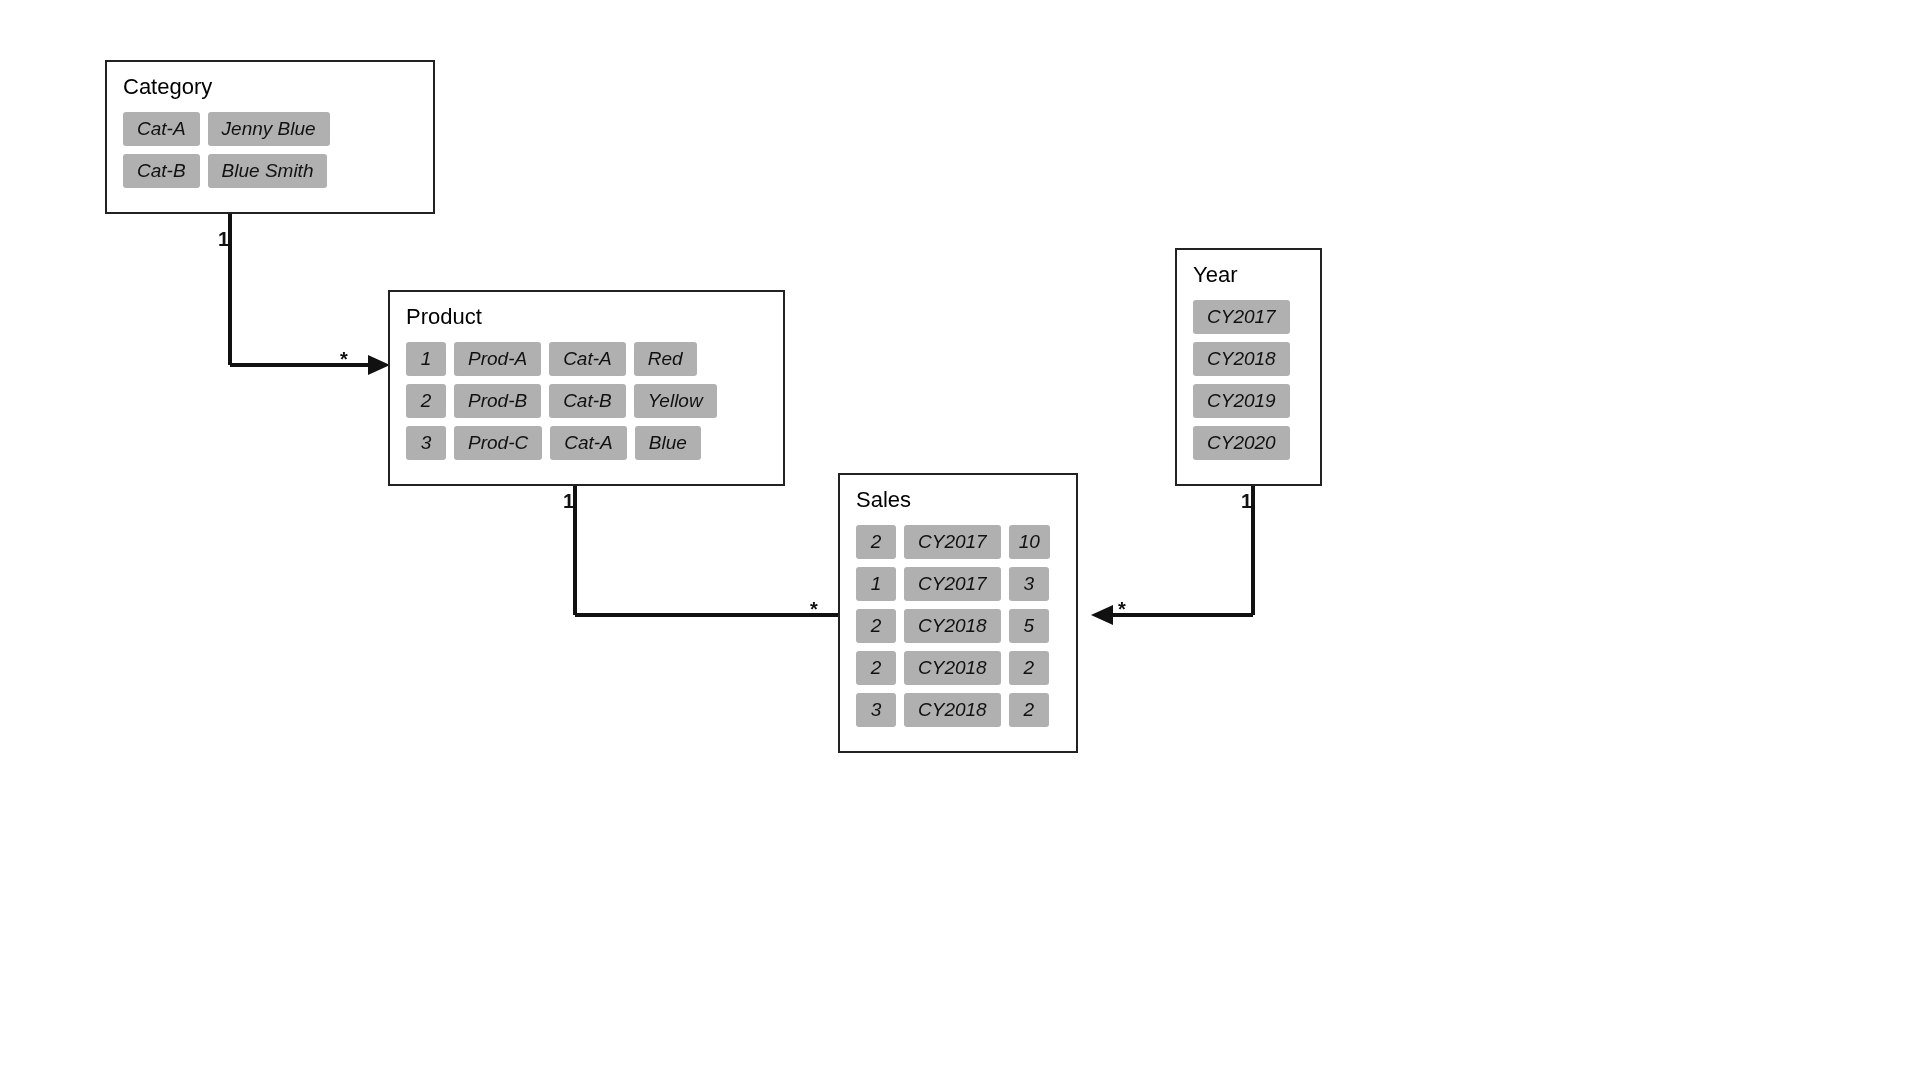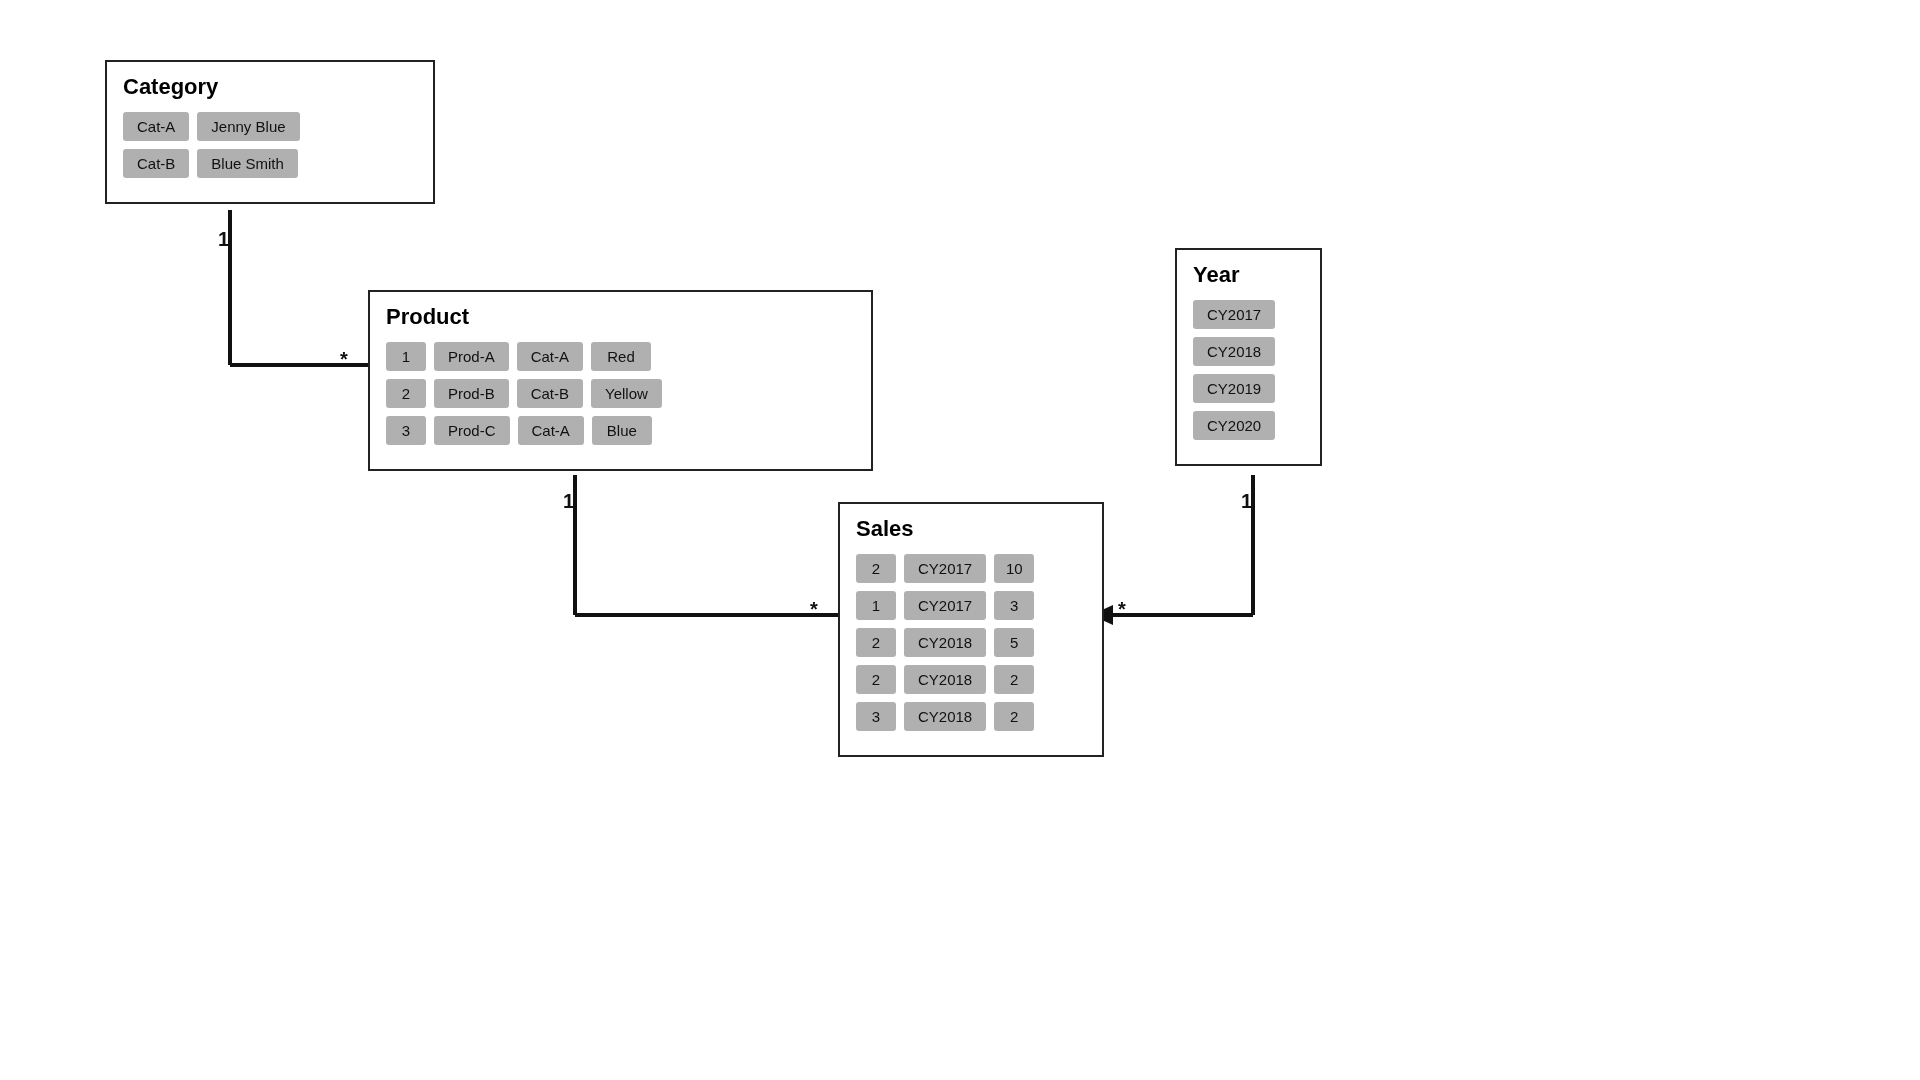--- a/index.html
+++ b/index.html
@@ -21,39 +21,40 @@
     
     .db-table {
       position: absolute;
       border: 2.5px solid #222;
       background: #fff;
       padding: 12px 16px 16px 16px;
     }
 
     .db-table .table-title {
       font-size: 22px;
-      font-weight: bold;
+      font-weight: normal;
       margin-bottom: 12px;
     }
 
     .db-row {
       display: flex;
       gap: 8px;
       margin-bottom: 8px;
       align-items: center;
     }
 
     .db-cell {
       background: #b0b0b0;
       border-radius: 3px;
       padding: 6px 14px;
-      font-size: 15px;
+      font-size: 19px;
       color: #111;
       min-width: 60px;
       text-align: center;
+      font-style: italic;
     }
 
     .db-cell.narrow {
       min-width: 40px;
       padding: 6px 10px;
     }
 
     
     .arrow-label {
       position: absolute;
@@ -109,21 +110,21 @@
     <div class="db-row">
       <div class="db-cell">Cat-A</div>
       <div class="db-cell">Jenny Blue</div>
     </div>
     <div class="db-row">
       <div class="db-cell">Cat-B</div>
       <div class="db-cell">Blue Smith</div>
     </div>
   </div>
 
-  <div class="db-table" style="left:368px; top:290px; width:505px;">
+  <div class="db-table" style="left:388px; top:290px; width:397px;">
     <div class="table-title">Product</div>
     <div class="db-row">
       <div class="db-cell narrow">1</div>
       <div class="db-cell">Prod-A</div>
       <div class="db-cell">Cat-A</div>
       <div class="db-cell">Red</div>
     </div>
     <div class="db-row">
       <div class="db-cell narrow">2</div>
       <div class="db-cell">Prod-B</div>
@@ -147,21 +148,21 @@
       <div class="db-cell">CY2018</div>
     </div>
     <div class="db-row">
       <div class="db-cell">CY2019</div>
     </div>
     <div class="db-row">
       <div class="db-cell">CY2020</div>
     </div>
   </div>
 
-  <div class="db-table" style="left:838px; top:502px; width:266px;">
+  <div class="db-table" style="left:838px; top:473px; width:240px;">
     <div class="table-title">Sales</div>
     <div class="db-row">
       <div class="db-cell narrow">2</div>
       <div class="db-cell">CY2017</div>
       <div class="db-cell narrow">10</div>
     </div>
     <div class="db-row">
       <div class="db-cell narrow">1</div>
       <div class="db-cell">CY2017</div>
       <div class="db-cell narrow">3</div>

